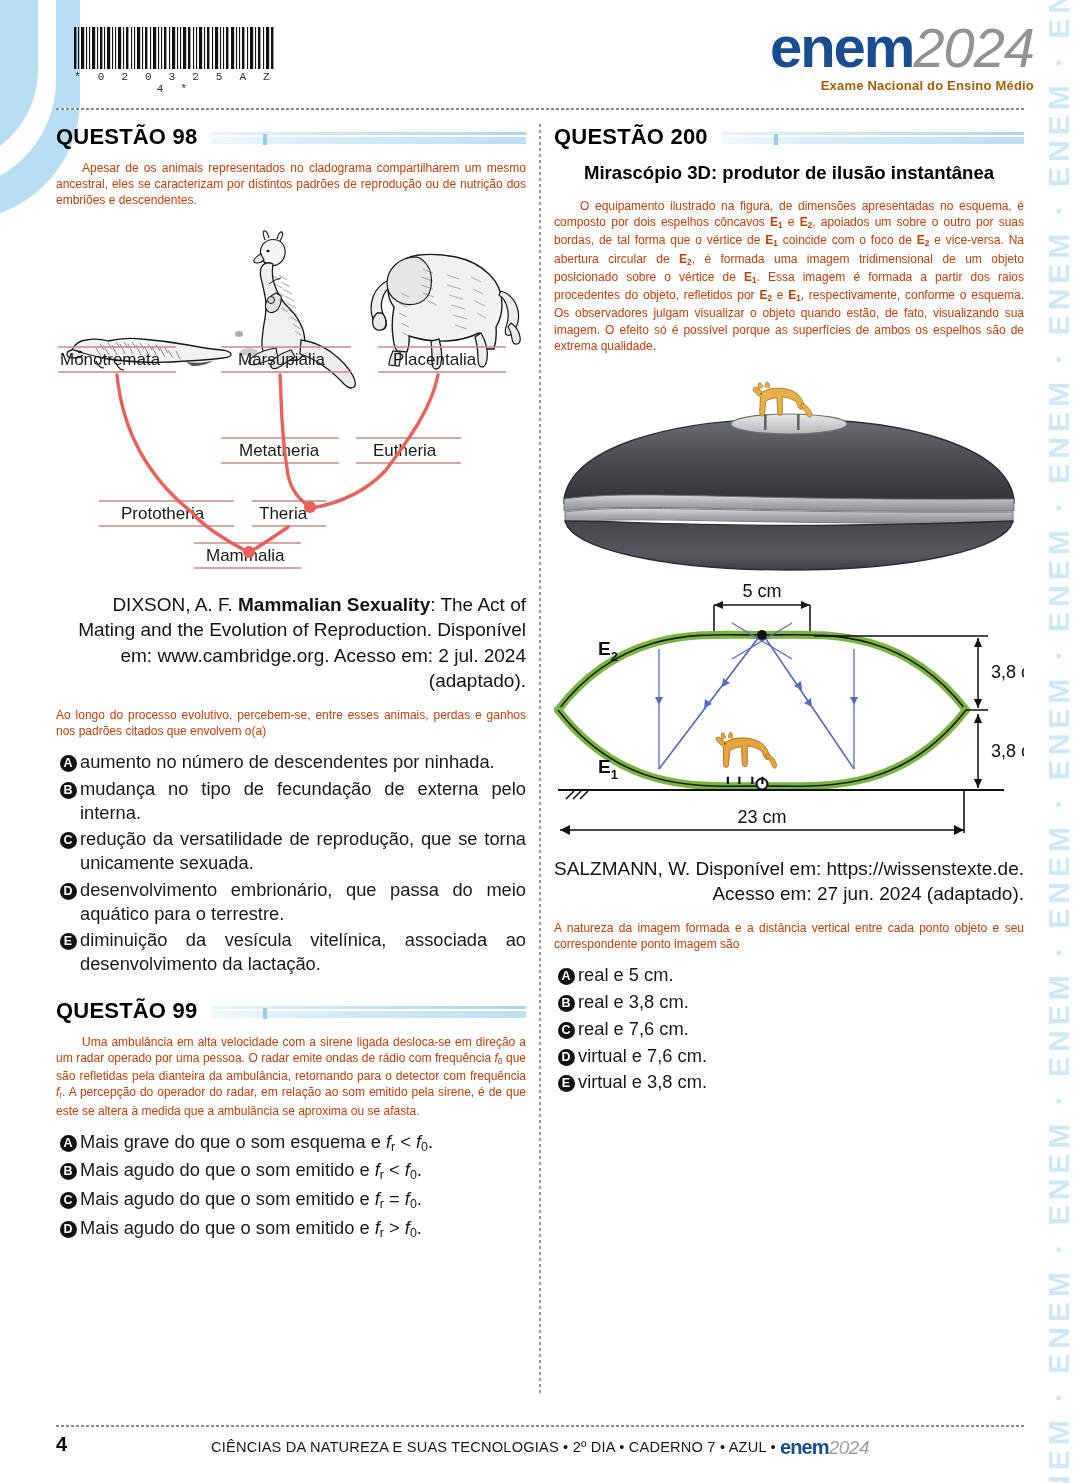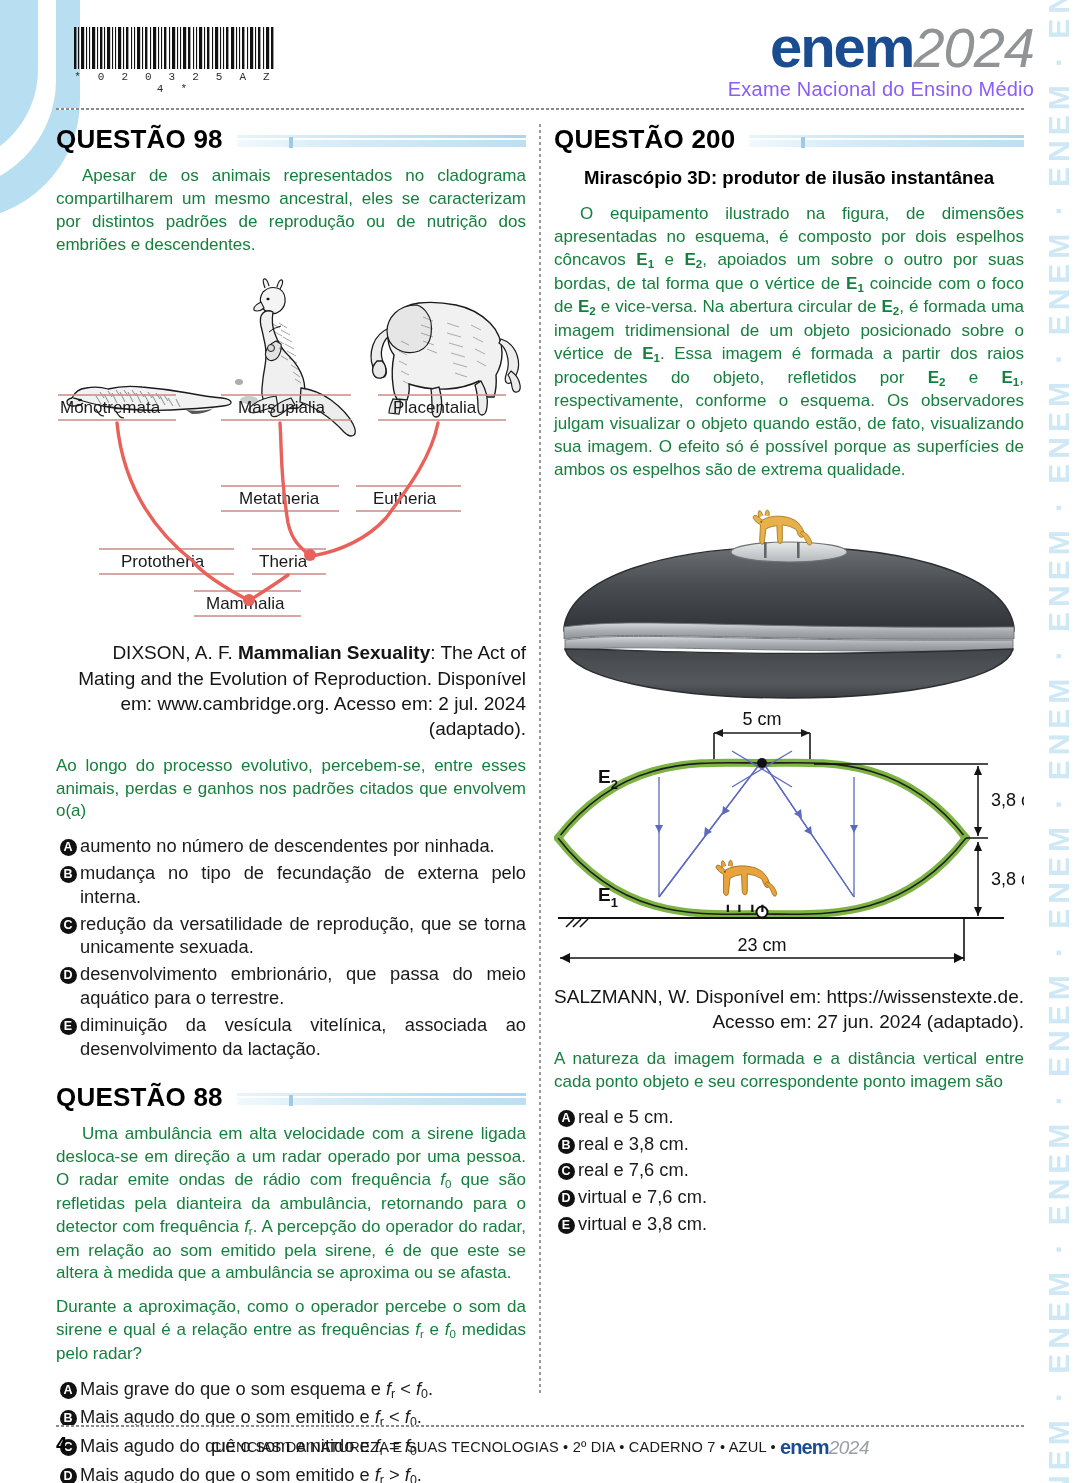--- a/index.html
+++ b/index.html
@@ -74,21 +74,21 @@
     font-family: "Liberation Sans", sans-serif;
     font-weight: bold; font-size: 58px; color: #1a4d8f;
     letter-spacing: -2px;
   }
   .logo-year {
     font-family: "Liberation Sans", sans-serif;
     font-style: italic; font-weight: 300; font-size: 56px; color: #909497;
     letter-spacing: -1px;
   }
   .logo-sub {
-    font-size: 20px; color: #8b5cf6; margin-top: 2px; letter-spacing: 0.2px;
+    font-size: 13px; color: #a16207; margin-top: 2px; letter-spacing: 0.2px; font-weight: bold;
   }
 
   .top-rule {
     position: absolute; left: 56px; top: 108px; width: 968px; height: 2px;
     background: repeating-linear-gradient(to right,#8a8a8a 0 3px,#ffffff 3px 5px);
     z-index: 5;
   }
 
   
   .cols {
@@ -99,41 +99,41 @@
   .col-left { left: 0; }
   .col-right { left: 498px; }
   .col-divider {
     position: absolute; left: 483px; top: 0; width: 2px; height: 1272px;
     background: repeating-linear-gradient(to bottom,#9a9a9a 0 3px,#ffffff 3px 6px);
   }
 
   
   .qhead { display: flex; align-items: center; margin-bottom: 10px; }
   .qhead-title {
-    font-weight: bold; font-size: 26px; color: #000; letter-spacing: 0.2px;
+    font-weight: bold; font-size: 22px; color: #000; letter-spacing: 0.2px;
     white-space: nowrap;
   }
   .qhead-deco { flex: 1; margin-left: 14px; position: relative; height: 18px; }
   .qhead-deco .l1 {
     position:absolute; left:0; right:0; top:4px; height:3px;
     background: linear-gradient(to right,#e8f4fb,#cfe8f6 35%,#a9d6ee);
   }
   .qhead-deco .l2 {
     position:absolute; left:0; right:0; top:9px; height:7px;
     background: linear-gradient(to right,#f2f9fd,#d8edf8 30%,#bcdff1);
   }
   .qhead-deco .tick {
     position:absolute; left:52px; top:6px; width:4px; height:11px;
     background:#9ecbe4;
   }
 
   
   p.body {
-    font-size: 17px; line-height: 1.345; text-align: justify;
-    color: #15803d; margin-bottom: 11px;
+    font-size: 12px; line-height: 1.345; text-align: justify;
+    color: #c2410c; margin-bottom: 11px;
   }
   p.body.indent { text-indent: 26px; }
   .subtitle {
     font-size: 18.6px; font-weight: bold; text-align: center;
     margin: 12px 0 14px; color:#000;
   }
 
   
   .alts { margin-top: 4px; }
   .alt {
@@ -429,40 +429,36 @@
           </div>
           <div class="alt">
             <div class="alt-letter"><span>E</span></div>
             <div class="alt-text jst">diminuição da vesícula vitelínica, associada ao desenvolvimento da lactação.</div>
           </div>
         </div>
       </div>
 
       <div style="margin-top:22px;">
         <div class="qhead">
-          <div class="qhead-title">QUESTÃO 88</div>
+          <div class="qhead-title">QUESTÃO 99</div>
           <div class="qhead-deco">
             <div class="l1"></div>
               <div class="l2"></div>
               <div class="tick"></div>
           </div>
         </div>
 
         <p class="body indent">
           Uma ambulância em alta velocidade com a sirene ligada desloca-se em direção a um radar operado por uma pessoa.
           O radar emite ondas de rádio com frequência <span class="ital">f</span><sub>0</sub> que são refletidas pela dianteira
           da ambulância, retornando para o detector com frequência <span class="ital">f</span><sub>r</sub>. A percepção do
           operador do radar, em relação ao som emitido pela sirene, é de que este se altera à medida que a ambulância se
           aproxima ou se afasta.
         </p>
 
-        <p class="body">
-          Durante a aproximação, como o operador percebe o som da sirene e qual é a relação entre as frequências
-          <span class="ital">f</span><sub>r</sub> e <span class="ital">f</span><sub>0</sub> medidas pelo radar?
-        </p>
 
         <div class="alts">
           <div class="alt">
             <div class="alt-letter"><span>A</span></div>
             <div class="alt-text"><span>Mais grave do que o som esquema e </span><span class="ital">f</span><sub>r</sub> <span>&lt;</span> <span class="ital">f</span><sub>0</sub><span>.</span></div>
           </div>
           <div class="alt">
             <div class="alt-letter"><span>B</span></div>
             <div class="alt-text"><span>Mais agudo do que o som emitido e </span><span class="ital">f</span><sub>r</sub> <span>&lt;</span> <span class="ital">f</span><sub>0</sub><span>.</span></div>
           </div>

